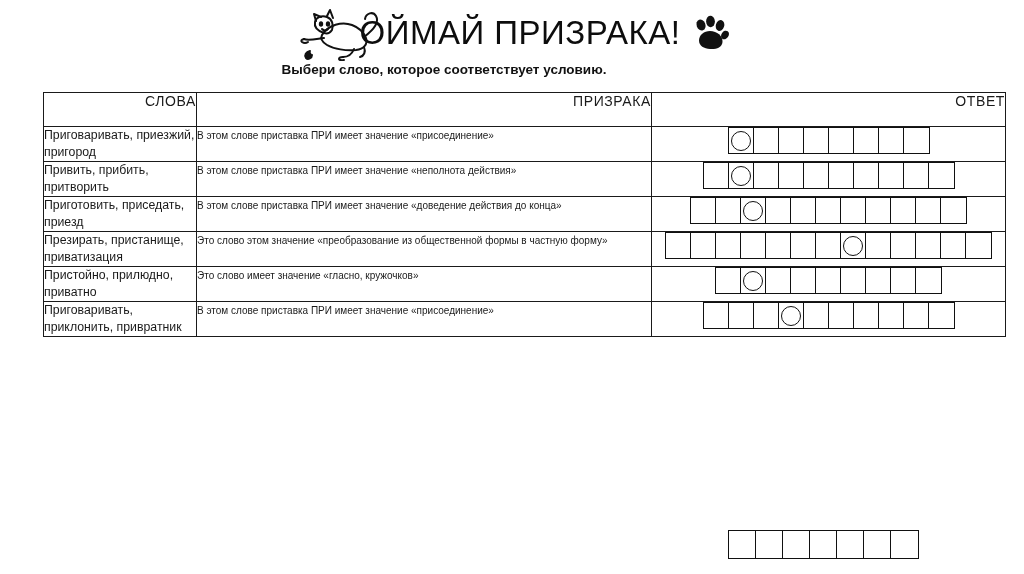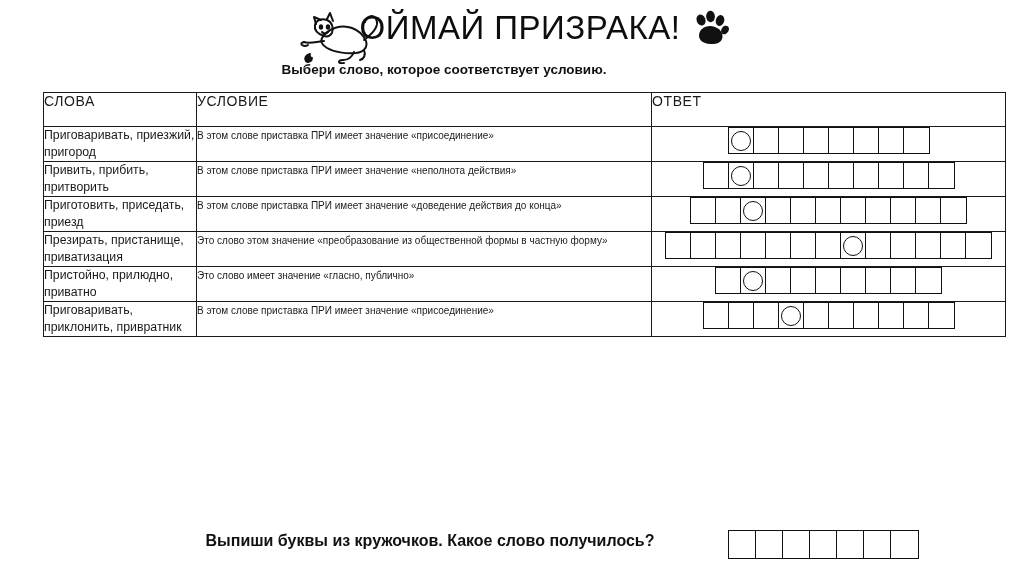--- a/index.html
+++ b/index.html
@@ -24,20 +24,21 @@
     width: 1024px;
     height: 88px;
   }
   #title-row {
     position: absolute;
     left: 0;
     top: 8px;
     width: 1024px;
     height: 50px;
     display: flex;
+    align-items: center;
     justify-content: center;
   }
   #cat-icon {
     width: 96px;
     height: 56px;
     margin-right: -30px;
     position: relative;
     z-index: 3;
     flex: none;
   }
@@ -81,21 +82,21 @@
     border: 1.6px solid #1a1a1a;
     vertical-align: top;
     padding: 0;
   }
   .col-words   { width: 153px; }
   .col-cond    { width: 455px; }
   .col-answer  { width: 354px; }
 
   thead th {
     height: 33px;
-    text-align: left;
+    text-align: right;
     vertical-align: middle;
     font-size: 14px;
     font-weight: 400;
     letter-spacing: 0.6px;
   }
 
   .cell-words {
     font-size: 12.3px;
     line-height: 17px;
     padding: 9px 6px 9px 9px;
@@ -230,21 +231,21 @@
 
 <table id="worksheet-table">
   <colgroup>
     <col class="col-words">
     <col class="col-cond">
     <col class="col-answer">
   </colgroup>
   <thead>
     <tr>
       <th>СЛОВА</th>
-      <th>УСЛОВИЕ</th>
+      <th>ПРИЗРАКА</th>
       <th>ОТВЕТ</th>
     </tr>
   </thead>
   <tbody id="table-body">
       <tr>
         <td class="cell-words">Приговаривать, приезжий, пригород</td>
         <td class="cell-cond">В этом слове приставка ПРИ имеет значение «присоединение»</td>
         <td class="cell-answer">
           <div class="answer-wrap">
             <div class="boxgrid">
@@ -319,21 +320,21 @@
               <div class="cellbox"></div>
               <div class="cellbox"></div>
               <div class="cellbox"></div>
               <div class="cellbox"></div>
             </div>
           </div>
         </td>
       </tr>
       <tr>
         <td class="cell-words">Пристойно, прилюдно, приватно</td>
-        <td class="cell-cond">Это слово имеет значение «гласно, публично»</td>
+        <td class="cell-cond">Это слово имеет значение «гласно, кружочков»</td>
         <td class="cell-answer">
           <div class="answer-wrap">
             <div class="boxgrid">
               <div class="cellbox"></div>
               <div class="cellbox marked"></div>
               <div class="cellbox"></div>
               <div class="cellbox"></div>
               <div class="cellbox"></div>
               <div class="cellbox"></div>
               <div class="cellbox"></div>
@@ -360,21 +361,20 @@
               <div class="cellbox"></div>
               <div class="cellbox"></div>
             </div>
           </div>
         </td>
       </tr>
     </tbody>
 </table>
 
 <div id="footer">
-  <div id="footer-question">Выпиши буквы из кружочков. Какое слово получилось?</div>
   <div id="footer-grid-holder">
     <div class="boxgrid" id="footer-grid">
         <div class="cellbox"></div>
         <div class="cellbox"></div>
         <div class="cellbox"></div>
         <div class="cellbox"></div>
         <div class="cellbox"></div>
         <div class="cellbox"></div>
         <div class="cellbox"></div>
       </div>

